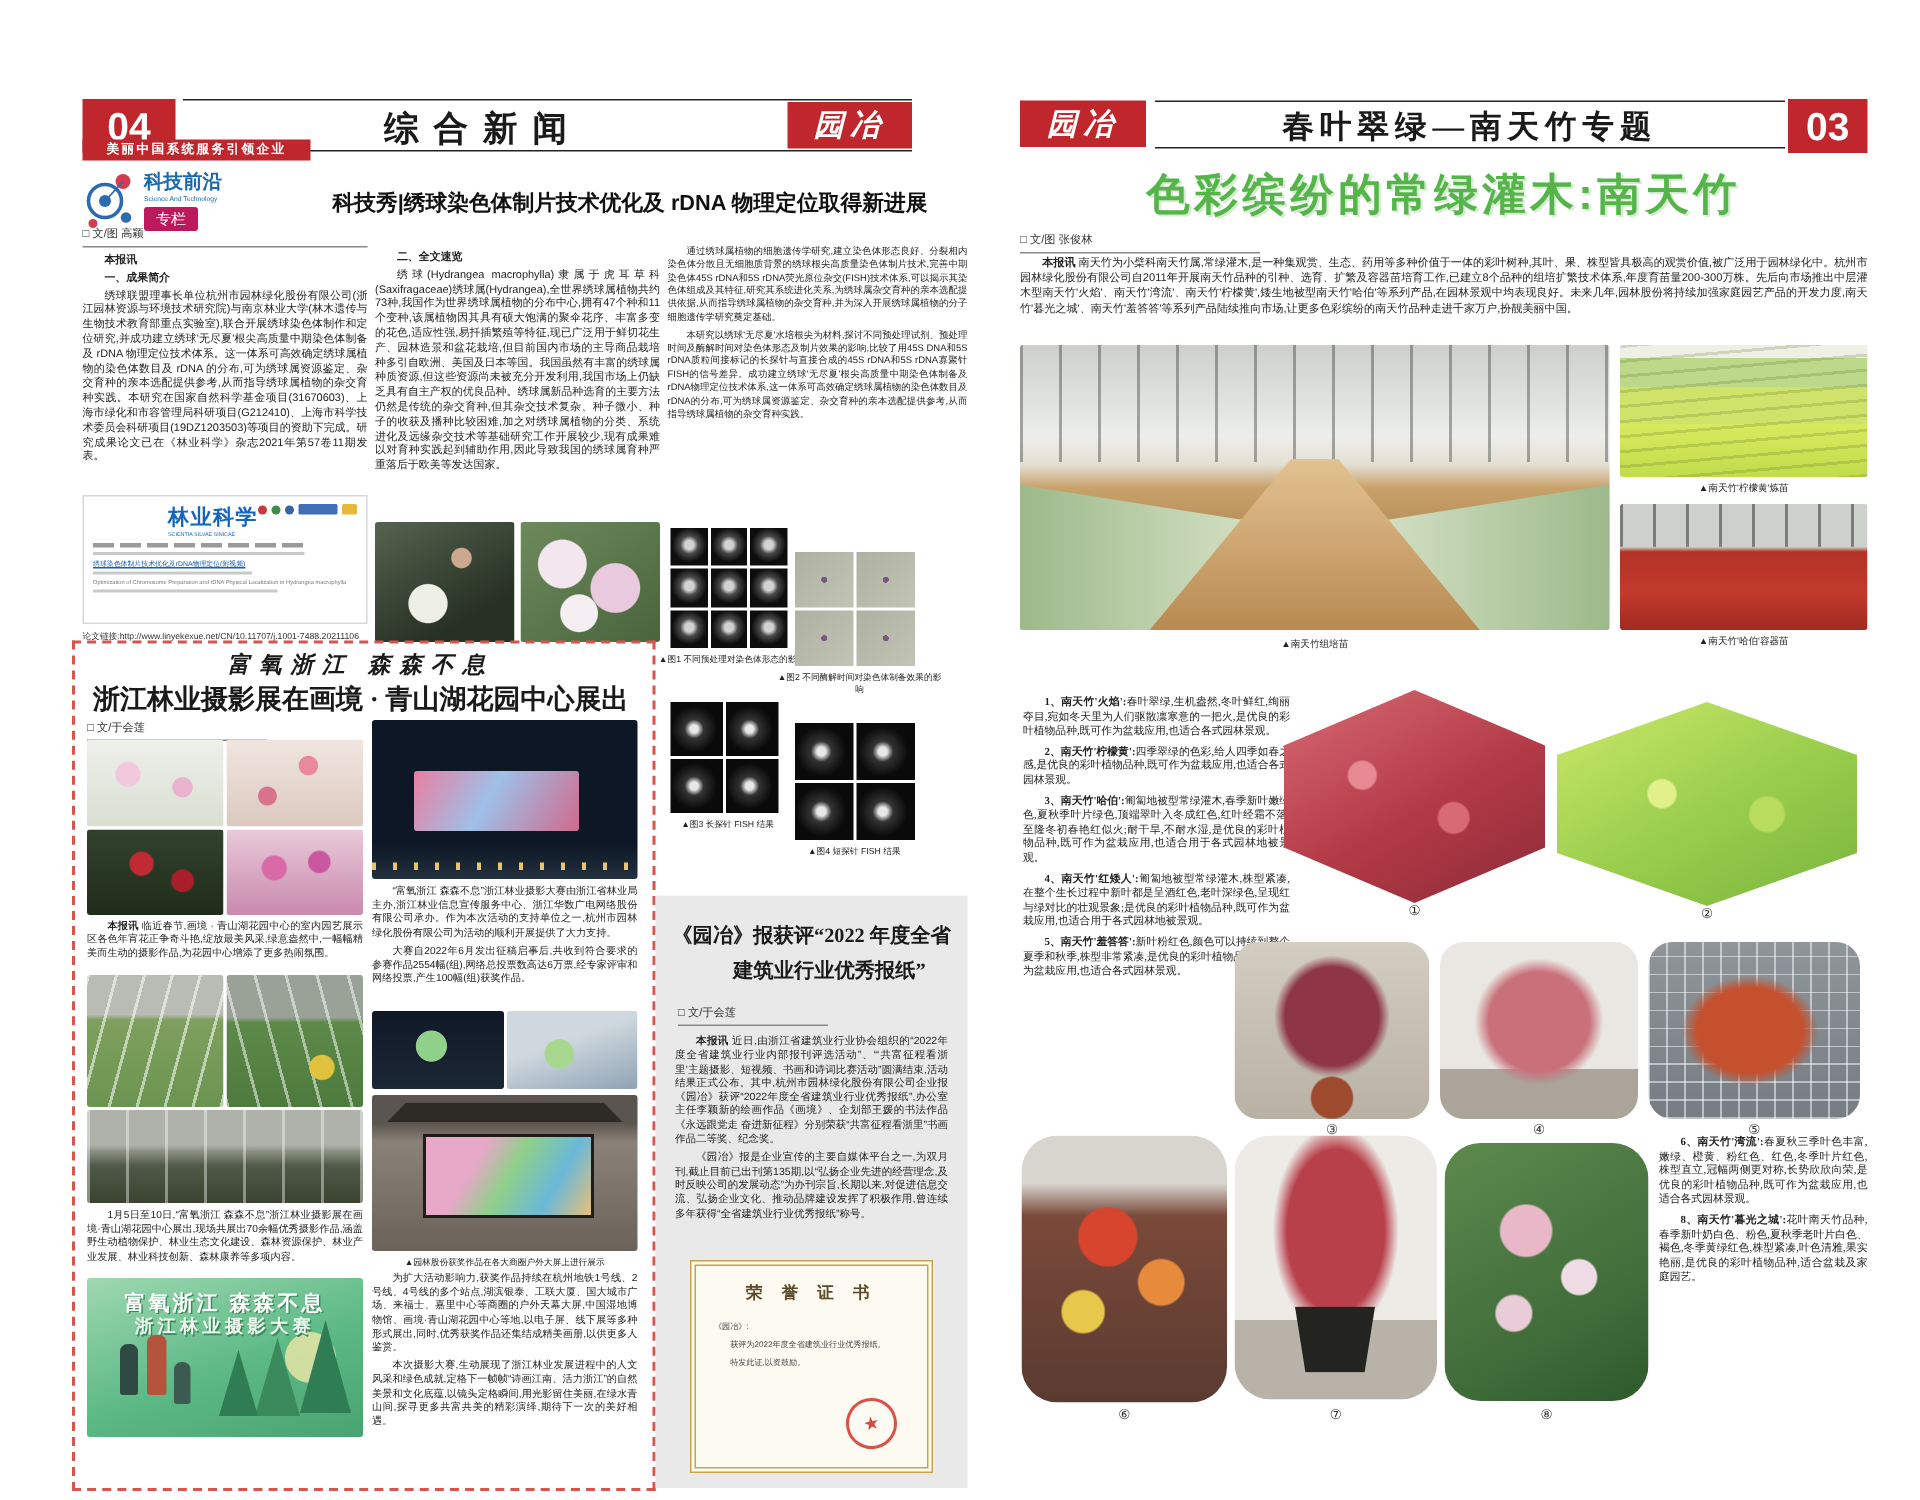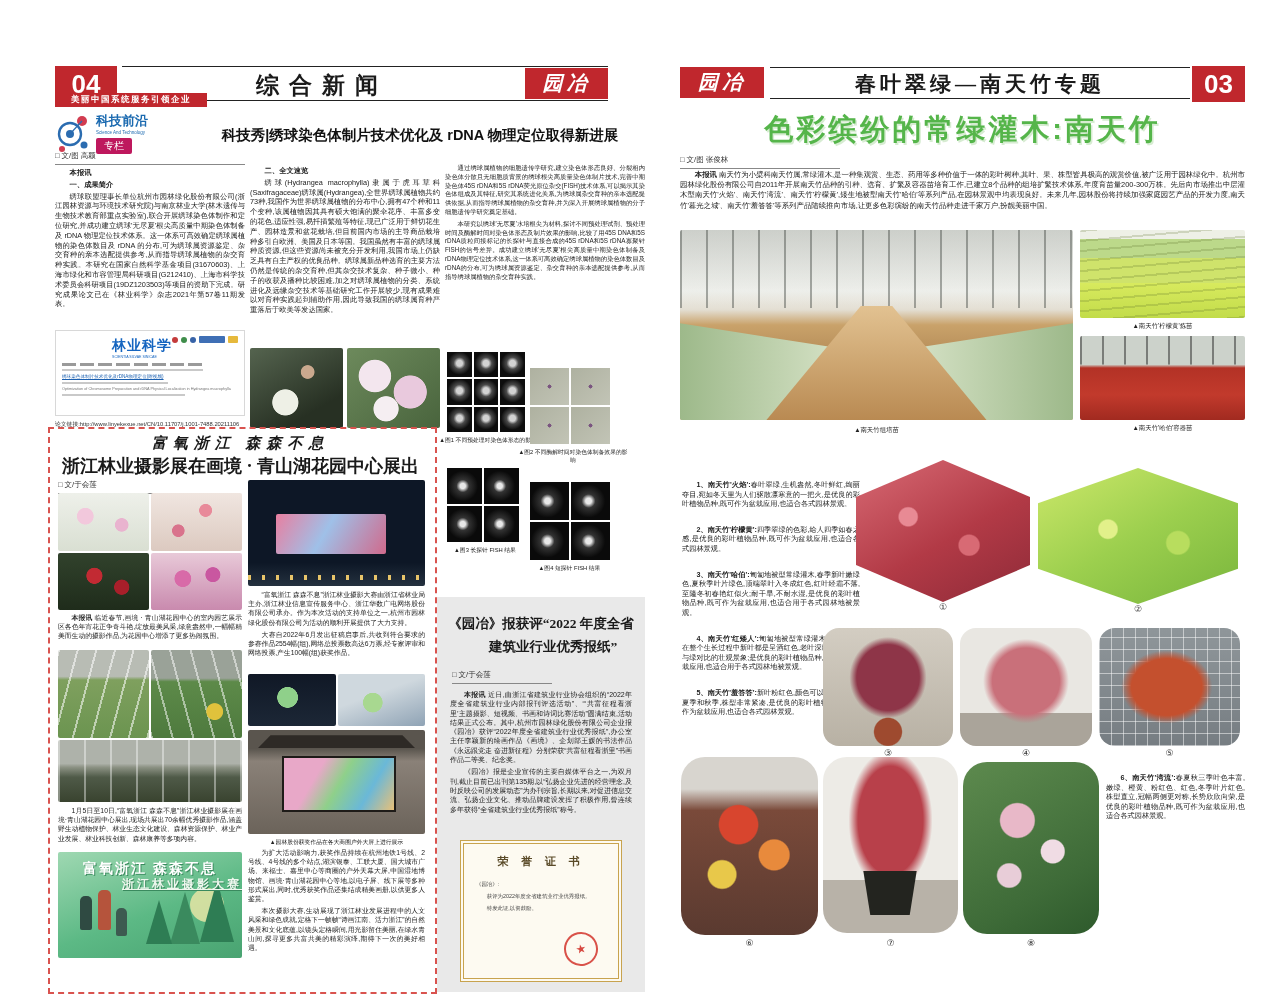--- a/index.html
+++ b/index.html
@@ -15,21 +15,21 @@
   .byline{font-size:7.5px;color:#333;border-bottom:1px solid #888;padding-bottom:3px;}
   .photo{background-size:cover;border-radius:2px;}
   .g3,.g2{display:grid;gap:2px;background:#fff;}
   .g3{grid-template-columns:repeat(3,1fr);grid-template-rows:repeat(3,1fr);}
   .g2{grid-template-columns:repeat(2,1fr);grid-template-rows:repeat(2,1fr);}
   .g3 i,.g2.dark i{display:block;background:radial-gradient(circle at 50% 45%,#d2d2d2 0 16%,#4a4a4a 32%,#0d0d0d 62%);}
   .g2.lite i{display:block;background:radial-gradient(circle at 50% 50%,#7a5580 0 7%,transparent 8%),linear-gradient(135deg,#aeb1a0,#c2c4b6);}
   .g2.dark i{background:radial-gradient(circle at 45% 50%,#e8e8e8 0 10%,#333 24%,#0a0a0a 58%);}
   .dashedbox{border:2px dashed #d9534f;}
   .badge{font-size:9px;color:#333;text-align:center;}
-  .itm{font-size:7.2px;line-height:9.6px;text-align:justify;color:#222;margin:16px 0 4px 0;text-indent:2em;}
+  .itm{font-size:7.2px;line-height:9.6px;text-align:justify;color:#222;margin:0 0 4px 0;text-indent:2em;font-family:Liberation Serif, serif;}
   .itm b{font-weight:bold;}
   .hex{clip-path:polygon(50% 0,100% 26%,100% 74%,50% 100%,0 74%,0 26%);}
   .rnd{border-radius:16px;}
   .rnd2{border-radius:24px;}
   .cert{background:#fdfaf1;border:4px double #c8a34e;box-sizing:border-box;}
   .seal{width:30px;height:30px;border:2px solid rgba(210,52,44,.85);border-radius:50%;color:rgba(210,52,44,.9);display:flex;align-items:center;justify-content:center;font-size:12px;transform:rotate(-12deg);}
   .graybar{background:#c9c9c9;height:2px;margin:3px 0;}
   .navbar{display:flex;gap:4px;}
   .navbar i{display:block;width:14px;height:3px;background:#9a9a9a;}
 </style>
@@ -186,21 +186,21 @@
 
 <div class="abs photo" style="left:58px;top:852px;width:184px;height:106px;background:linear-gradient(160deg,#9fd8b2,#5cb985 55%,#49a371);overflow:hidden;">
   <i class="abs" style="right:18px;top:36px;width:34px;height:34px;border-radius:50%;background:#efe9a8;opacity:.8;"></i>
   <i class="abs" style="right:8px;top:28px;width:34px;height:62px;background:#2e7d54;clip-path:polygon(50% 0,100% 100%,0 100%);"></i>
   <i class="abs" style="right:42px;top:40px;width:30px;height:52px;background:#3a8a5e;clip-path:polygon(50% 0,100% 100%,0 100%);"></i>
   <i class="abs" style="right:70px;top:48px;width:26px;height:44px;background:#2e7d54;clip-path:polygon(50% 0,100% 100%,0 100%);"></i>
   <i class="abs" style="left:22px;top:44px;width:12px;height:34px;background:#2f4a42;border-radius:5px 5px 2px 2px;"></i>
   <i class="abs" style="left:40px;top:38px;width:13px;height:40px;background:#b5543c;border-radius:5px 5px 2px 2px;"></i>
   <i class="abs" style="left:58px;top:56px;width:11px;height:28px;background:#3d5a50;border-radius:5px 5px 2px 2px;"></i>
   <b class="abs" style="left:0;top:8px;width:184px;text-align:center;color:#fff;font-size:14px;letter-spacing:2px;text-shadow:1px 1px 0 #3a8a5e;">富氧浙江 森森不息</b>
-  <b class="abs" style="left:0;top:24px;width:184px;text-align:right;color:#eef7ee;font-size:12px;letter-spacing:3px;text-shadow:1px 1px 0 #3a8a5e;text-decoration:underline;">浙江林业摄影大赛</b>
+  <b class="abs" style="left:0;top:24px;width:184px;text-align:center;color:#eef7ee;font-size:12px;letter-spacing:3px;text-shadow:1px 1px 0 #3a8a5e;">浙江林业摄影大赛</b>
 </div>
 
 <div class="abs" style="left:248px;top:674px;width:177px;height:52px;display:flex;gap:2px;">
   <i class="photo" style="flex:1;background:radial-gradient(circle at 45% 45%,#8fd08a 0 18%,rgba(143,208,138,0) 19%),linear-gradient(#101826,#1c2736);"></i>
   <i class="photo" style="flex:1;background:radial-gradient(circle at 40% 55%,#a8d890 0 16%,rgba(168,216,144,0) 17%),linear-gradient(160deg,#cfd8de 0 40%,#8fa3b5 100%);"></i>
 </div>
 <div class="abs photo" style="left:248px;top:730px;width:177px;height:104px;background:linear-gradient(180deg,#5a554e 0 18%,#8a8178 30%,#6b635a 100%);">
   <i class="abs" style="left:10px;top:2px;width:157px;height:16px;background:#2e2a26;clip-path:polygon(0 100%,8% 20%,92% 20%,100% 100%);"></i>
   <i class="abs" style="left:34px;top:26px;width:110px;height:52px;background:linear-gradient(120deg,#e8a8c8 0 30%,#8fd08a 50%,#6ab8d8 75%,#e8c078);border:2px solid #1e1b18;"></i>
 </div>
@@ -276,13 +276,14 @@
 <div class="abs badge" style="left:681px;top:938px;width:137px;">⑥</div>
 <div class="abs photo rnd2" style="left:823px;top:757px;width:135px;height:176px;background:radial-gradient(ellipse at 50% 36%,#b8404a 0 34%,rgba(184,64,74,0) 44%),linear-gradient(180deg,#edebe6 0 70%,#b8b2a8 70%);">
   <i class="abs" style="left:38px;bottom:18px;width:58px;height:44px;background:#23241f;clip-path:polygon(4% 0,96% 0,84% 100%,16% 100%);"></i>
 </div>
 <div class="abs badge" style="left:823px;top:938px;width:135px;">⑦</div>
 <div class="abs photo rnd2" style="left:963px;top:762px;width:136px;height:172px;background:radial-gradient(circle at 40% 34%,#e8b8c8 0 12%,rgba(232,184,200,0) 13%),radial-gradient(circle at 66% 52%,#f0dce4 0 9%,rgba(240,220,228,0) 10%),radial-gradient(circle at 34% 66%,#e8cdd8 0 8%,rgba(232,205,216,0) 9%),linear-gradient(150deg,#5d8a4e,#3e6b38 70%,#2e5a2c);"></div>
 <div class="abs badge" style="left:963px;top:938px;width:136px;">⑧</div>
 
 <div class="abs" style="left:1106px;top:757px;width:139px;">
   <p class="itm"><b>6、南天竹'湾流':</b><span>春夏秋三季叶色丰富,嫩绿、橙黄、粉红色、红色,冬季叶片红色,株型直立,冠幅两侧更对称,长势欣欣向荣,是优良的彩叶植物品种,既可作为盆栽应用,也适合各式园林景观。</span></p>
+  <p class="itm"><b>8、南天竹'暮光之城':</b><span>花叶南天竹品种,春季新叶奶白色、粉色,夏秋季老叶片白色、褐色,冬季黄绿红色,株型紧凑,叶色清雅,果实艳丽,是优良的彩叶植物品种,适合盆栽及家庭园艺。</span></p>
 </div>
 
 </body></html>

